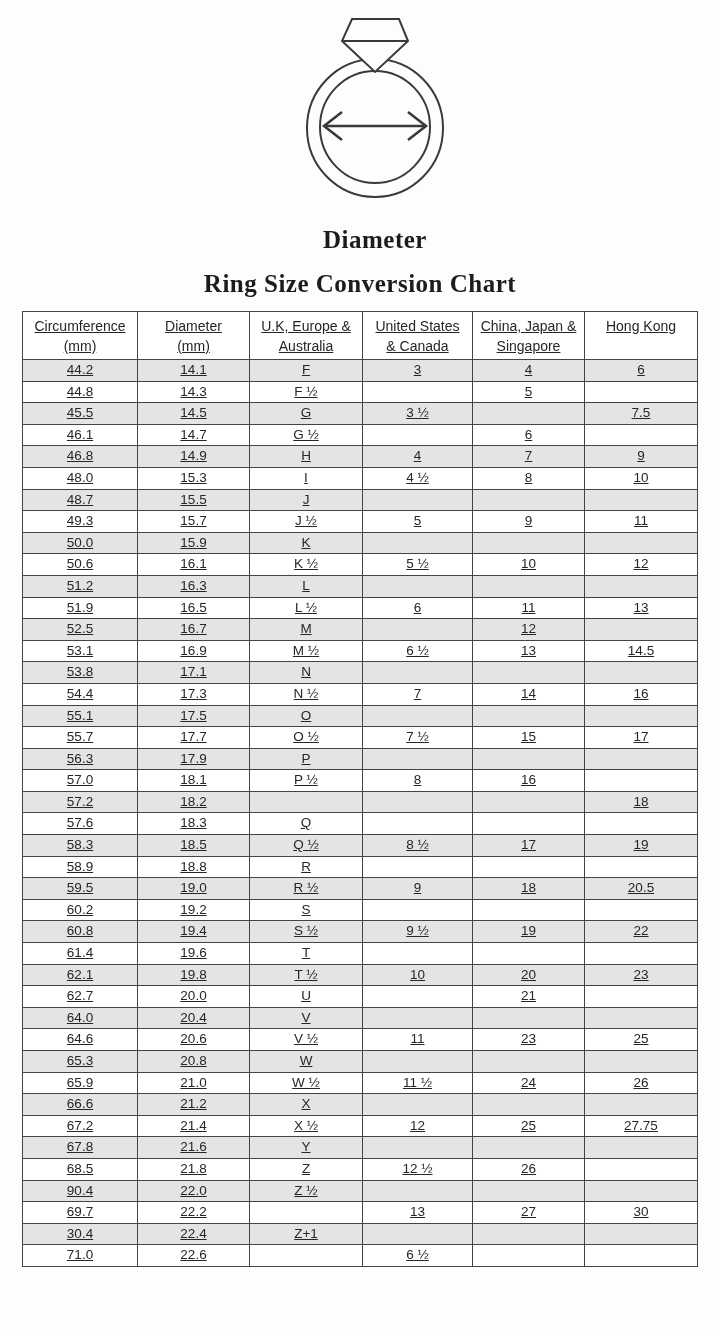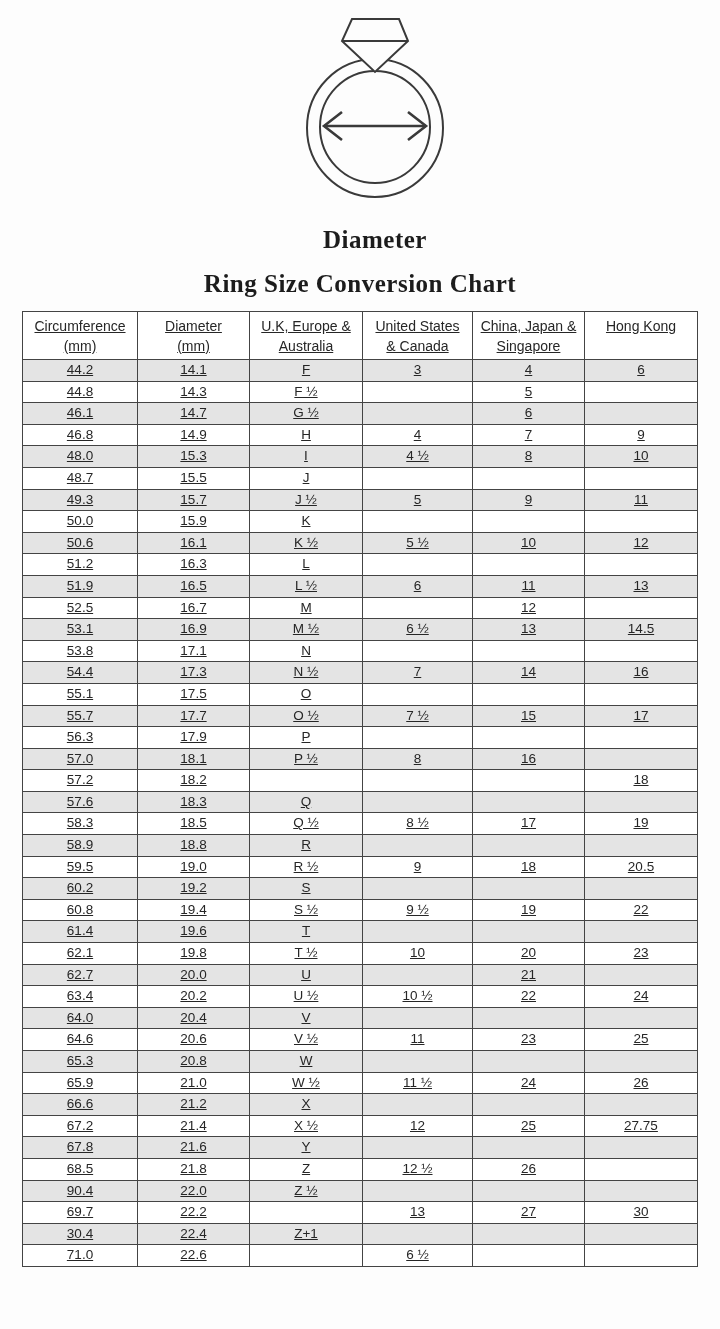--- a/index.html
+++ b/index.html
@@ -111,20 +111,28 @@
       </tr>
       <tr>
         <td>44.8</td>
         <td>14.3</td>
         <td>F ½</td>
         <td></td>
         <td>5</td>
         <td></td>
       </tr>
       <tr>
+        <td>45.5</td>
+        <td>14.5</td>
+        <td>G</td>
+        <td>3 ½</td>
+        <td></td>
+        <td>7.5</td>
+      </tr>
+      <tr>
         <td>46.1</td>
         <td>14.7</td>
         <td>G ½</td>
         <td></td>
         <td>6</td>
         <td></td>
       </tr>
       <tr>
         <td>46.8</td>
         <td>14.9</td>
@@ -327,28 +335,20 @@
       </tr>
       <tr>
         <td>62.7</td>
         <td>20.0</td>
         <td>U</td>
         <td></td>
         <td>21</td>
         <td></td>
       </tr>
       <tr>
-        <td>63.4</td>
-        <td>20.2</td>
-        <td>U ½</td>
-        <td>10 ½</td>
-        <td>22</td>
-        <td>24</td>
-      </tr>
-      <tr>
         <td>64.0</td>
         <td>20.4</td>
         <td>V</td>
         <td></td>
         <td></td>
         <td></td>
       </tr>
       <tr>
         <td>64.6</td>
         <td>20.6</td>

